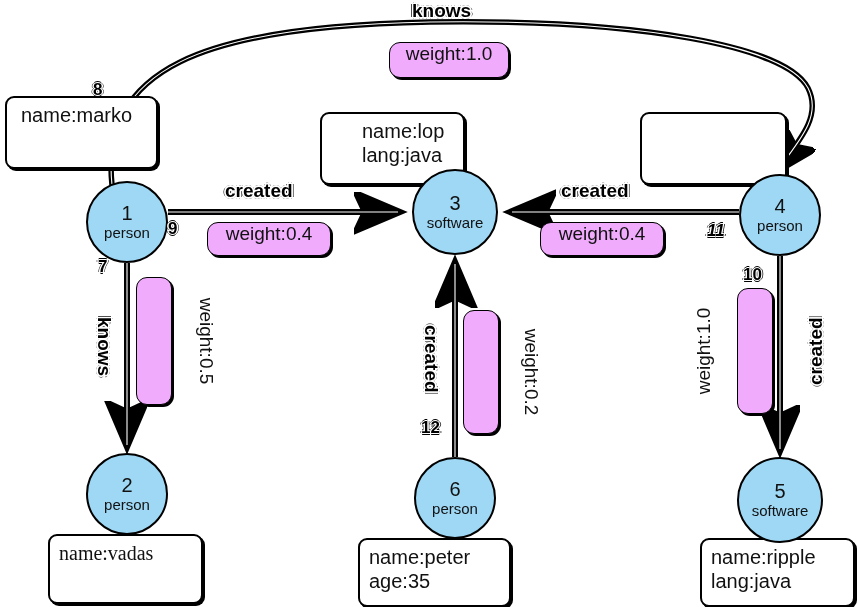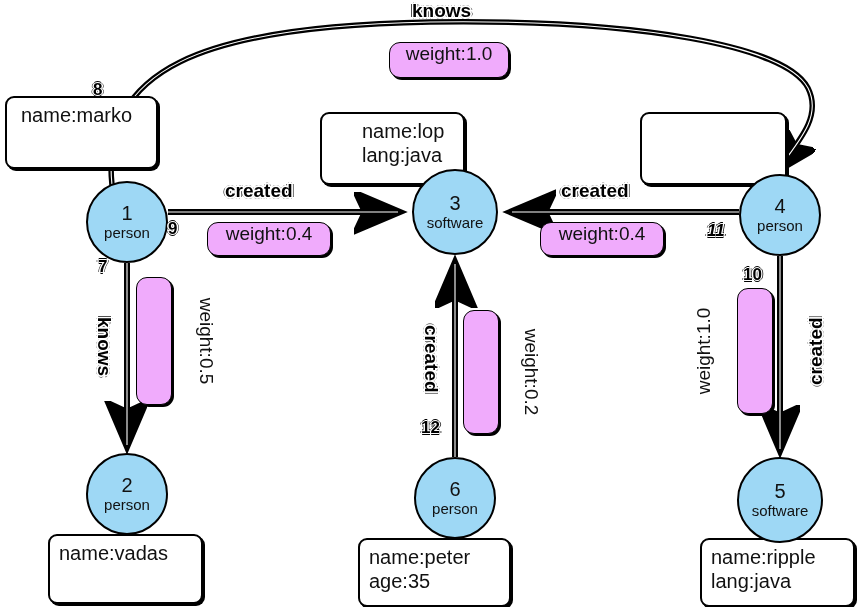--- a/index.html
+++ b/index.html
@@ -137,21 +137,21 @@
   </div>
 
   <div class="propbox" style="left:320px;top:112px;width:145px;height:73px;padding-left:40px;">
     <div>name:lop</div>
     <div>lang:java</div>
   </div>
 
   <div class="propbox" style="left:640px;top:112px;width:147px;height:73px;">
   </div>
 
-  <div class="propbox" style="left:48px;top:534px;width:155px;height:70px;">
+  <div class="propbox" style="left:48px;top:534px;width:155px;height:70px;font-family:Liberation Serif, serif;">
     <div>name:vadas</div>
   </div>
 
   <div class="propbox" style="left:358px;top:538px;width:153px;height:69px;">
     <div>name:peter</div>
     <div>age:35</div>
   </div>
 
   <div class="propbox" style="left:700px;top:538px;width:155px;height:69px;">
     <div>name:ripple</div>

